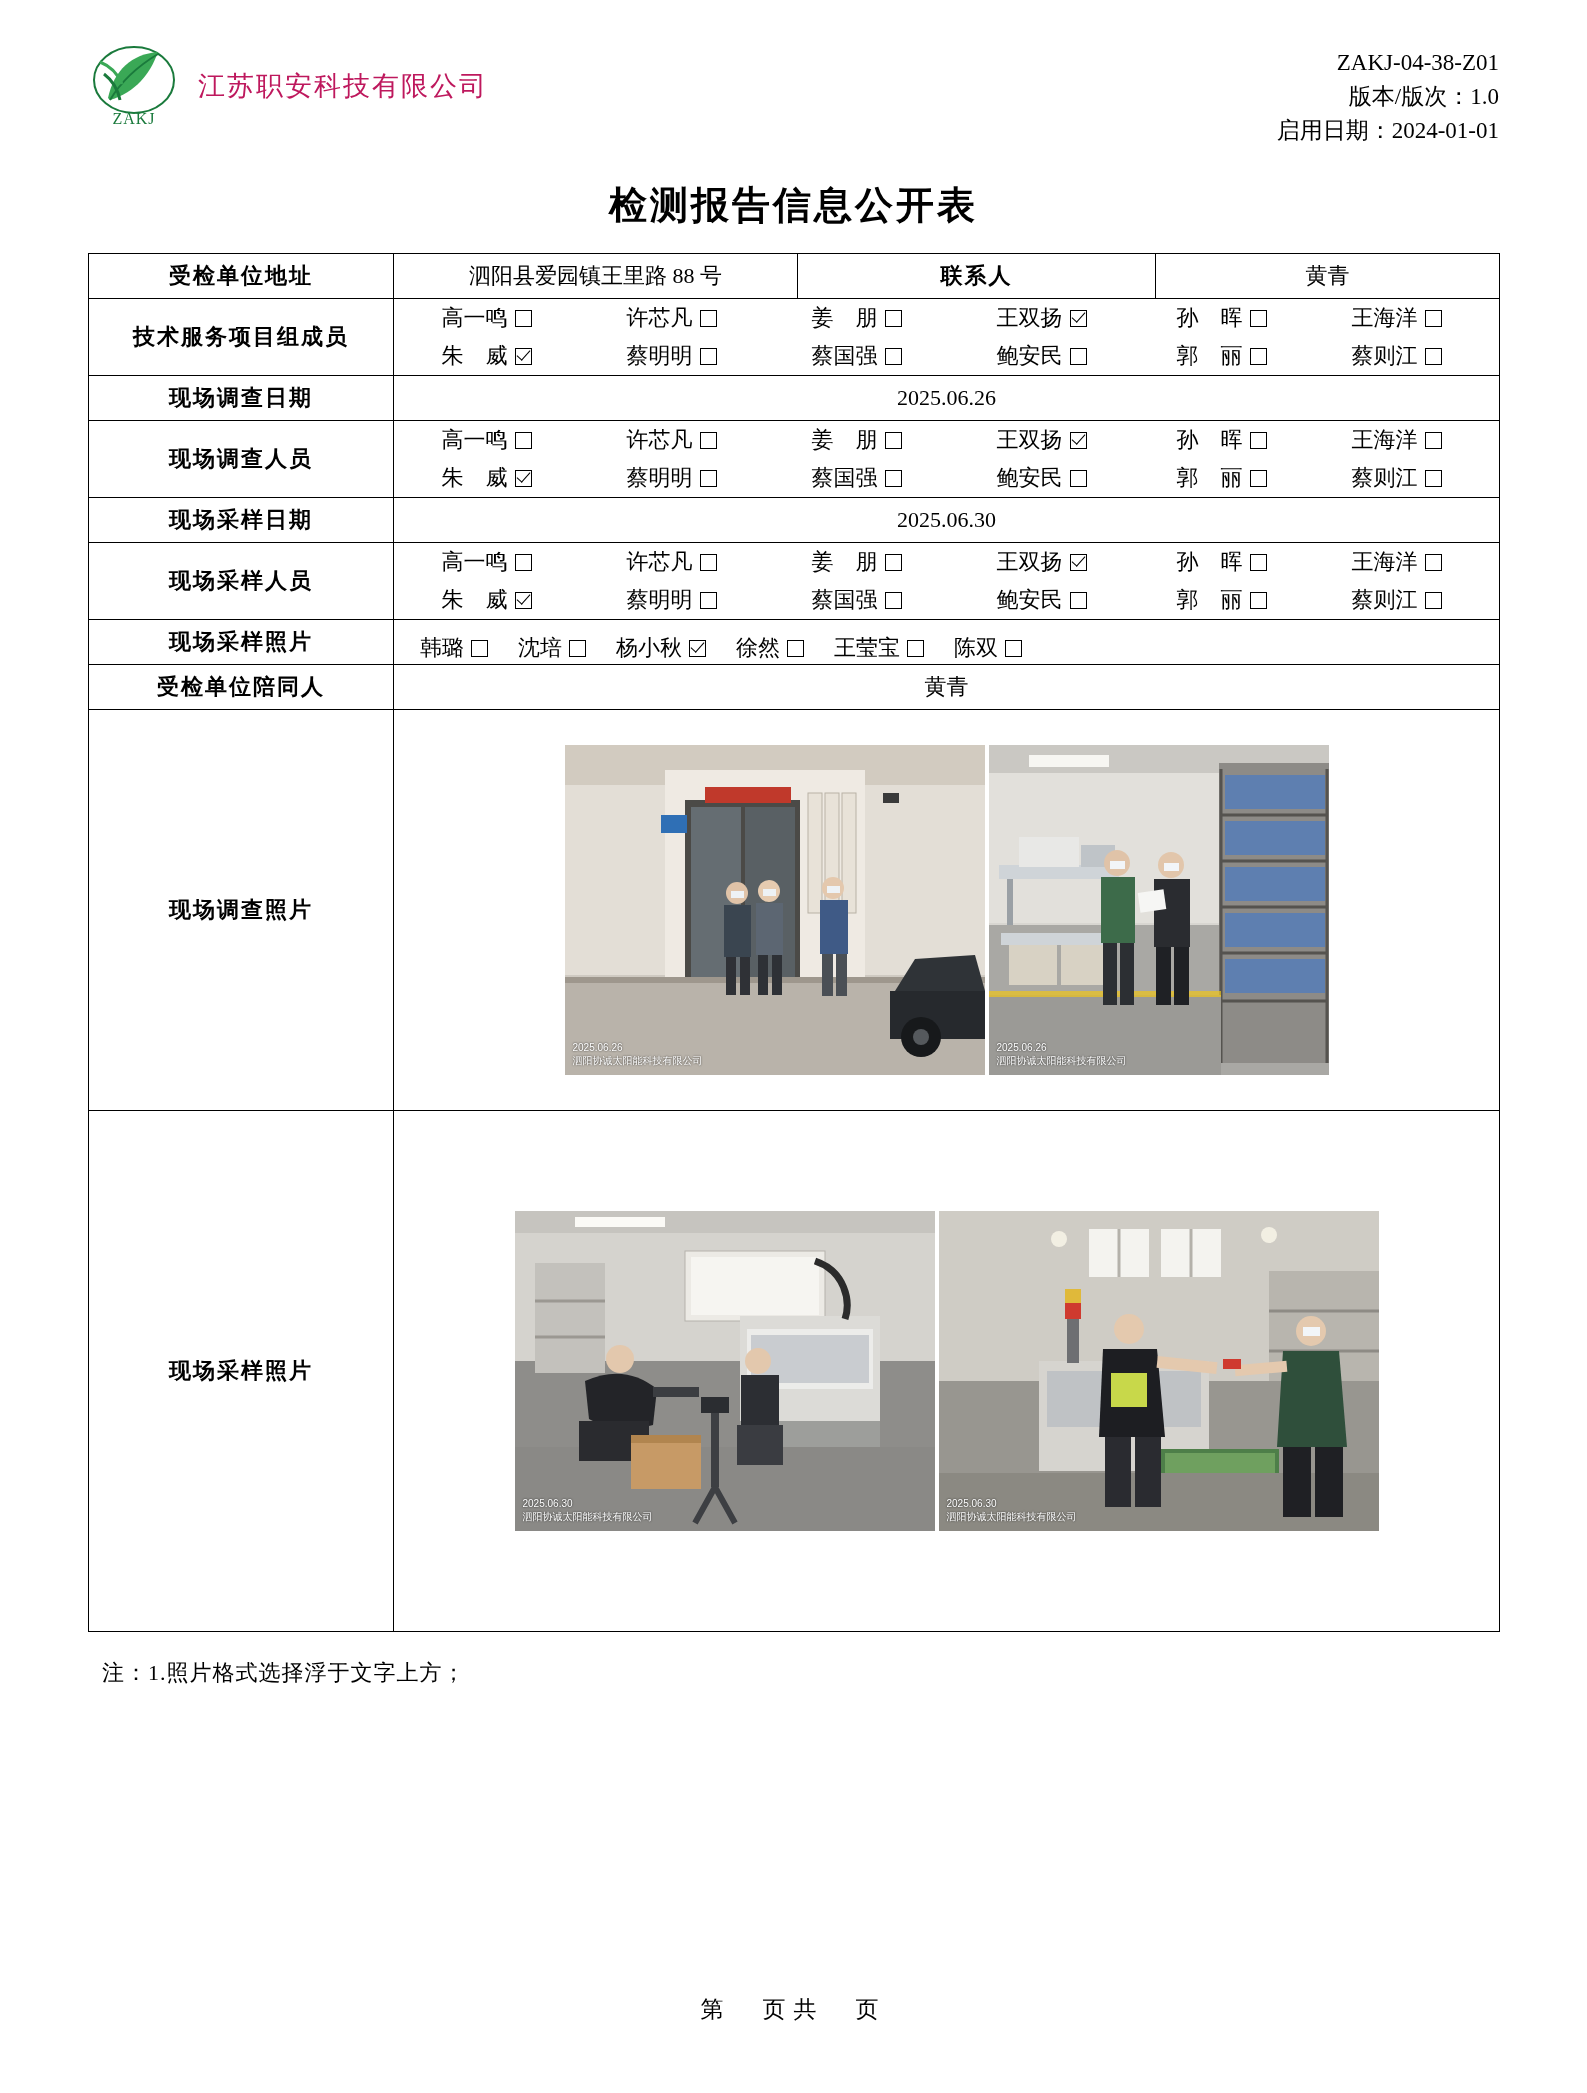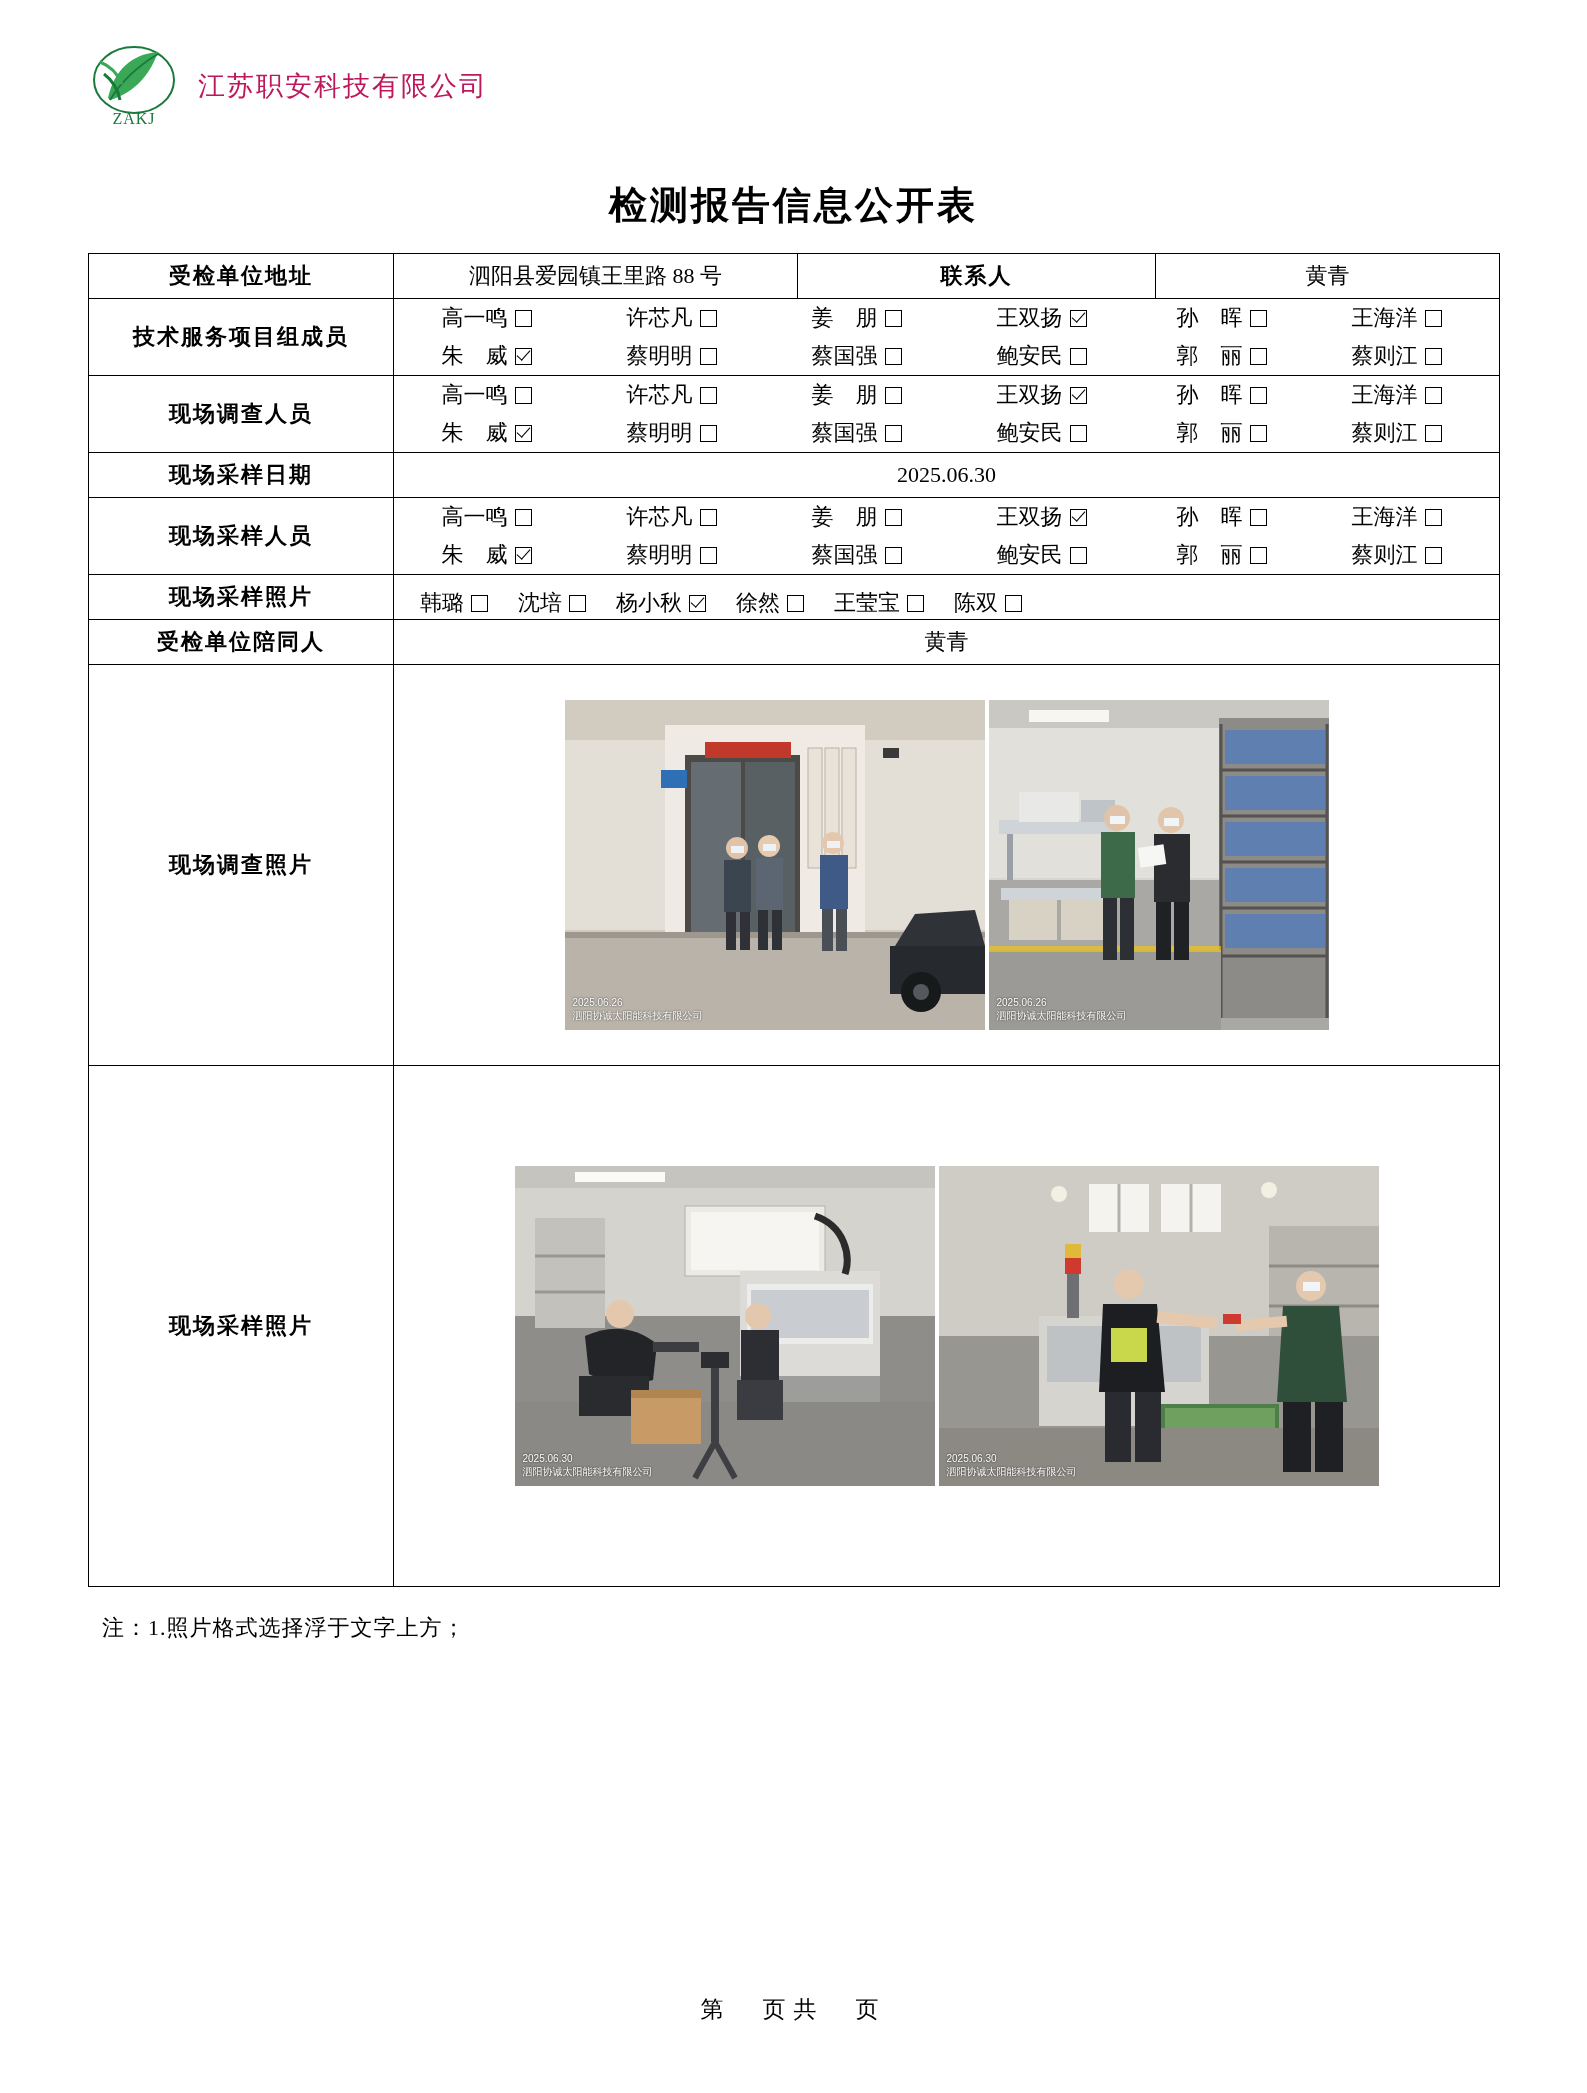--- a/index.html
+++ b/index.html
@@ -200,20 +200,25 @@
           <ellipse cx="46" cy="40" rx="40" ry="33" fill="none" stroke="#1a7a3c" stroke-width="2"></ellipse>
           <path d="M20 58 C26 30 44 14 70 12 C62 34 48 52 22 60 Z" fill="#3aa856"></path>
           <path d="M22 60 C34 40 50 26 70 14" stroke="#1a7a3c" stroke-width="2" fill="none"></path>
           <path d="M16 34 C24 40 30 50 32 60" stroke="#1a7a3c" stroke-width="3" fill="none"></path>
           <path d="M12 22 C22 26 30 34 34 44" stroke="#3aa856" stroke-width="3" fill="none"></path>
           <text x="46" y="84" font-size="16" fill="#1a7a3c" text-anchor="middle" font-family="Liberation Serif, serif" letter-spacing="1">ZAKJ</text>
         </svg>
       </div>
       <div class="company-name">江苏职安科技有限公司</div>
     </div>
+    <div class="header-right">
+      <div>ZAKJ-04-38-Z01</div>
+      <div>版本/版次：1.0</div>
+      <div>启用日期：2024-01-01</div>
+    </div>
   </div>
 
   <div class="doc-title">检测报告信息公开表</div>
 
   <table class="main">
     <colgroup>
       <col style="width:305px">
       <col style="width:404px">
       <col style="width:358px">
       <col style="width:344px">
@@ -276,20 +281,24 @@
                 <span class="box"></span>
               </div>
               <div class="mcell" style="width: 175px;">
                 <span class="mname" style="width: 66px;">蔡则江</span>
                 <span class="box"></span>
               </div>
             </div>
           </td>
       </tr>
       <tr>
+        <td class="lbl">现场调查日期</td>
+        <td colspan="3" class="val">2025.06.26</td>
+      </tr>
+      <tr>
         <td class="lbl">现场调查人员</td>
         <td colspan="3" class="members" id="survey-members">
             <div class="mrow">
               <div class="mcell" style="width: 185px;">
                 <span class="mname" style="width: 66px;">高一鸣</span>
                 <span class="box"></span>
               </div>
               <div class="mcell" style="width: 185px;">
                 <span class="mname" style="width: 66px;">许芯凡</span>
                 <span class="box"></span>

